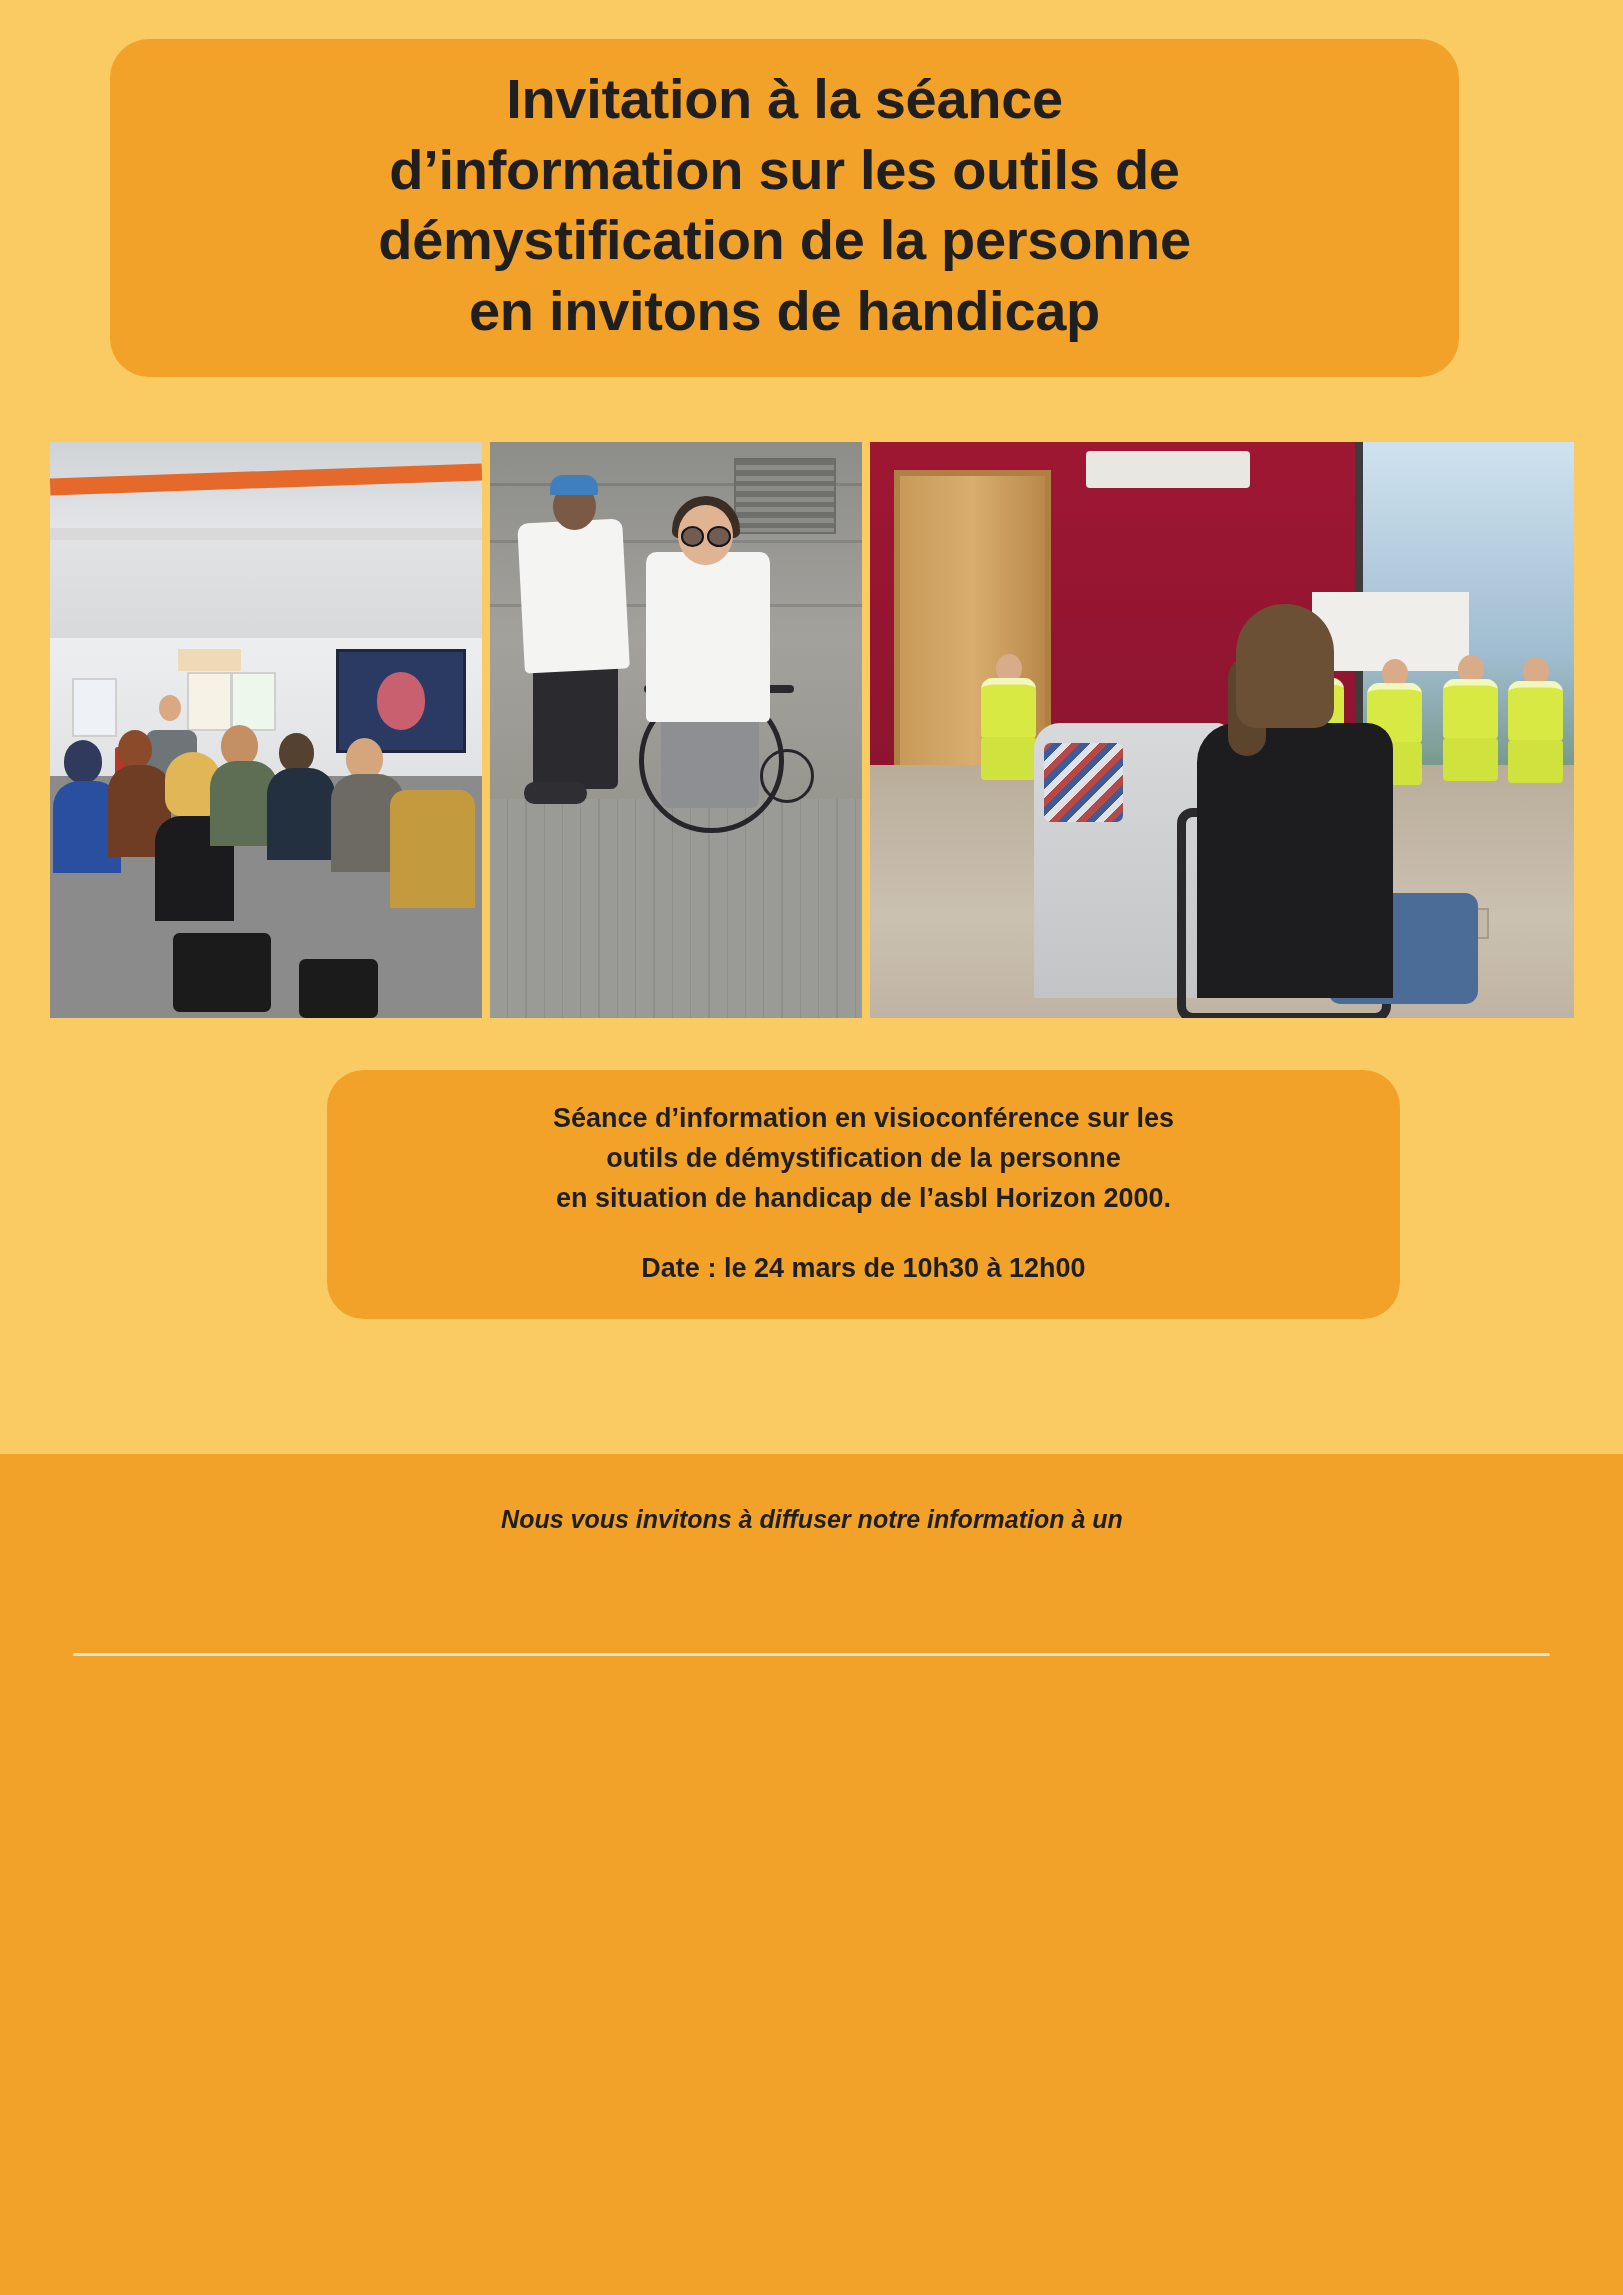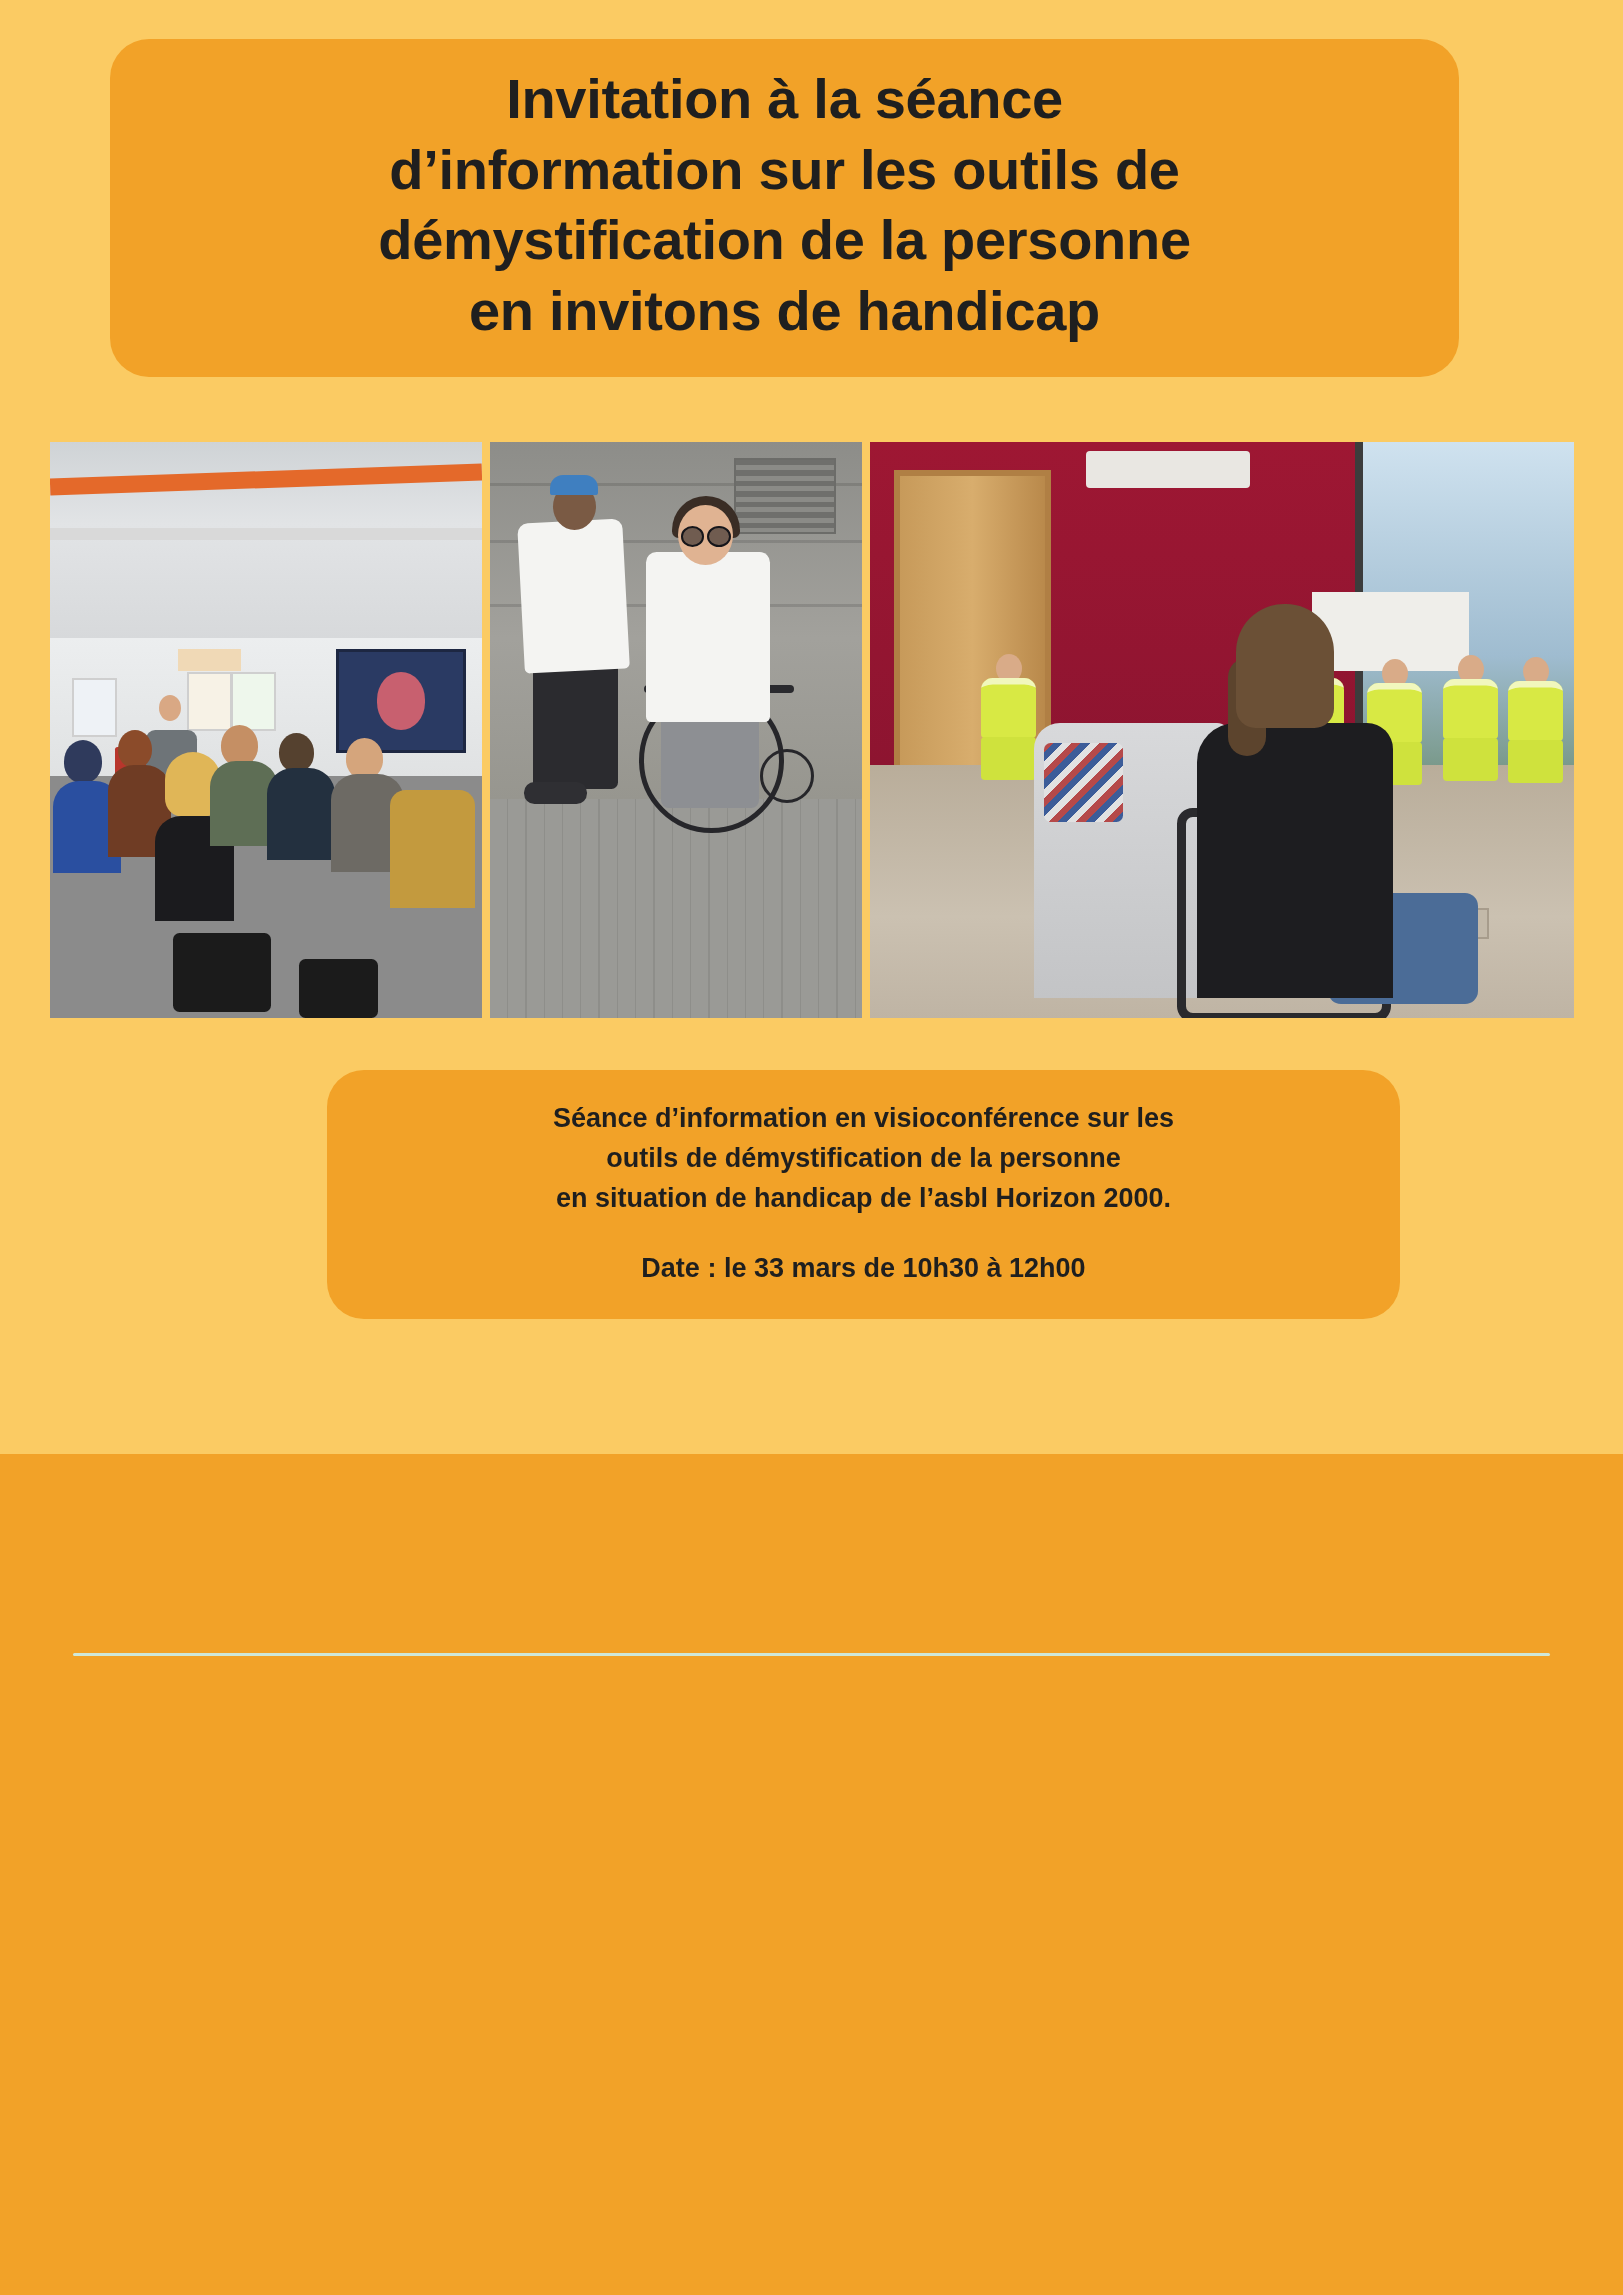--- a/index.html
+++ b/index.html
@@ -407,19 +407,20 @@
     <div class="fgwoman-body"></div>
     <div class="fgwoman-pony"></div>
     <div class="fgwoman-hair"></div>
   </div>
 </div>
 
 <div class="info-banner">
   <span class="info-text">Séance d’information en visioconférence sur les
 outils de démystification de la personne
 en situation de handicap de l’asbl Horizon 2000.</span>
-  <span class="info-date">Date : le 33 mars de 10h30 à 12h00</span>
+  <span class="info-date">Date : le 24 mars de 10h30 à 12h00</span>
 </div>
 
 <div class="footer-band">
+  <span class="footer-line l1">Nous vous invitons à diffuser notre information à un</span>
   <div class="footer-rule"></div>
 </div>
 
 
 </body></html>

